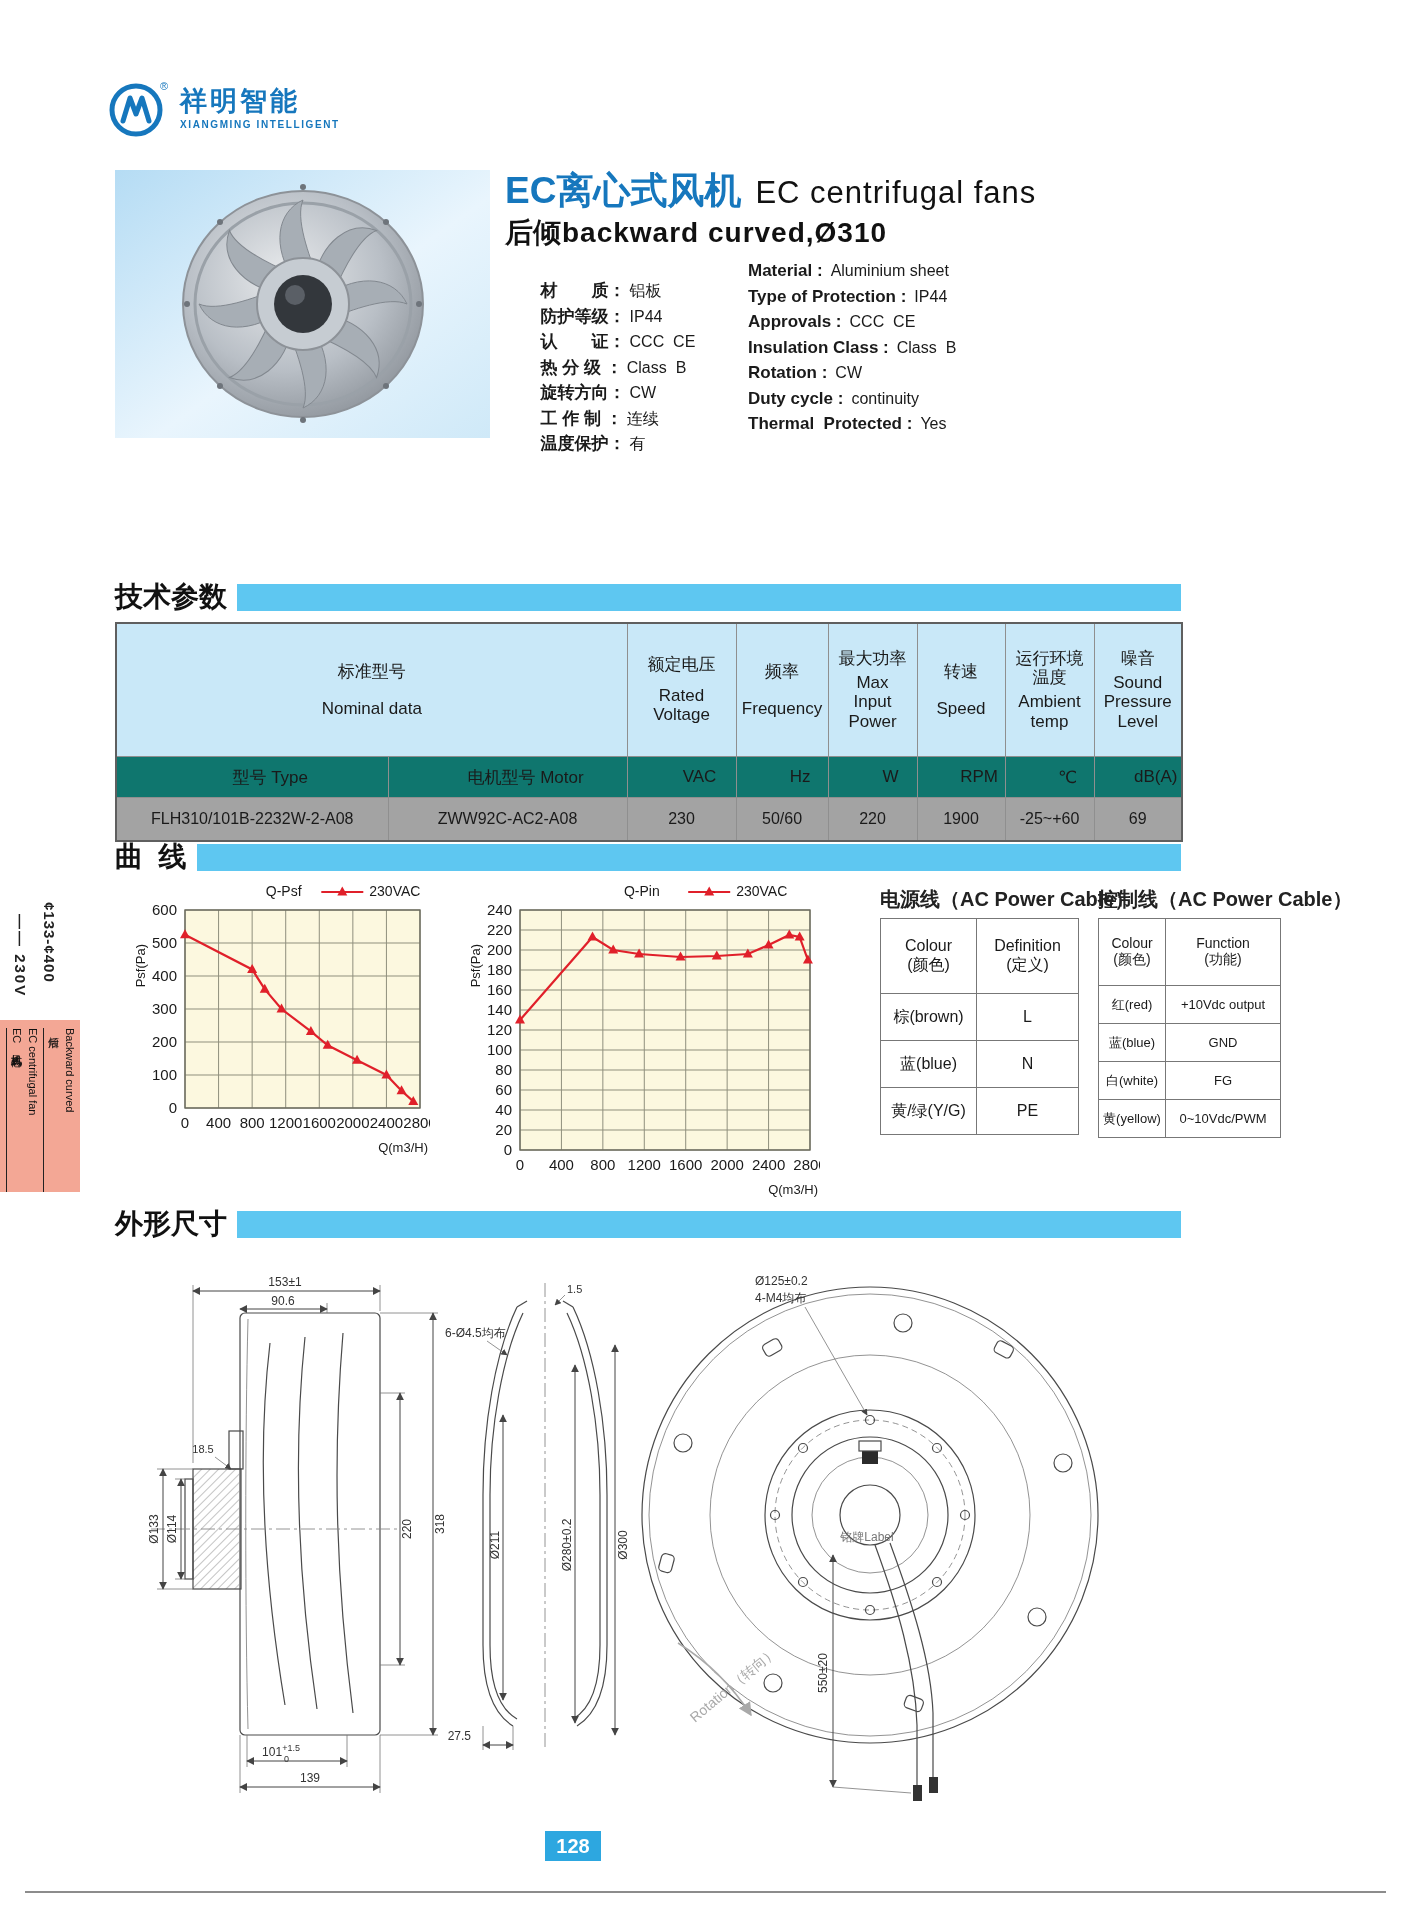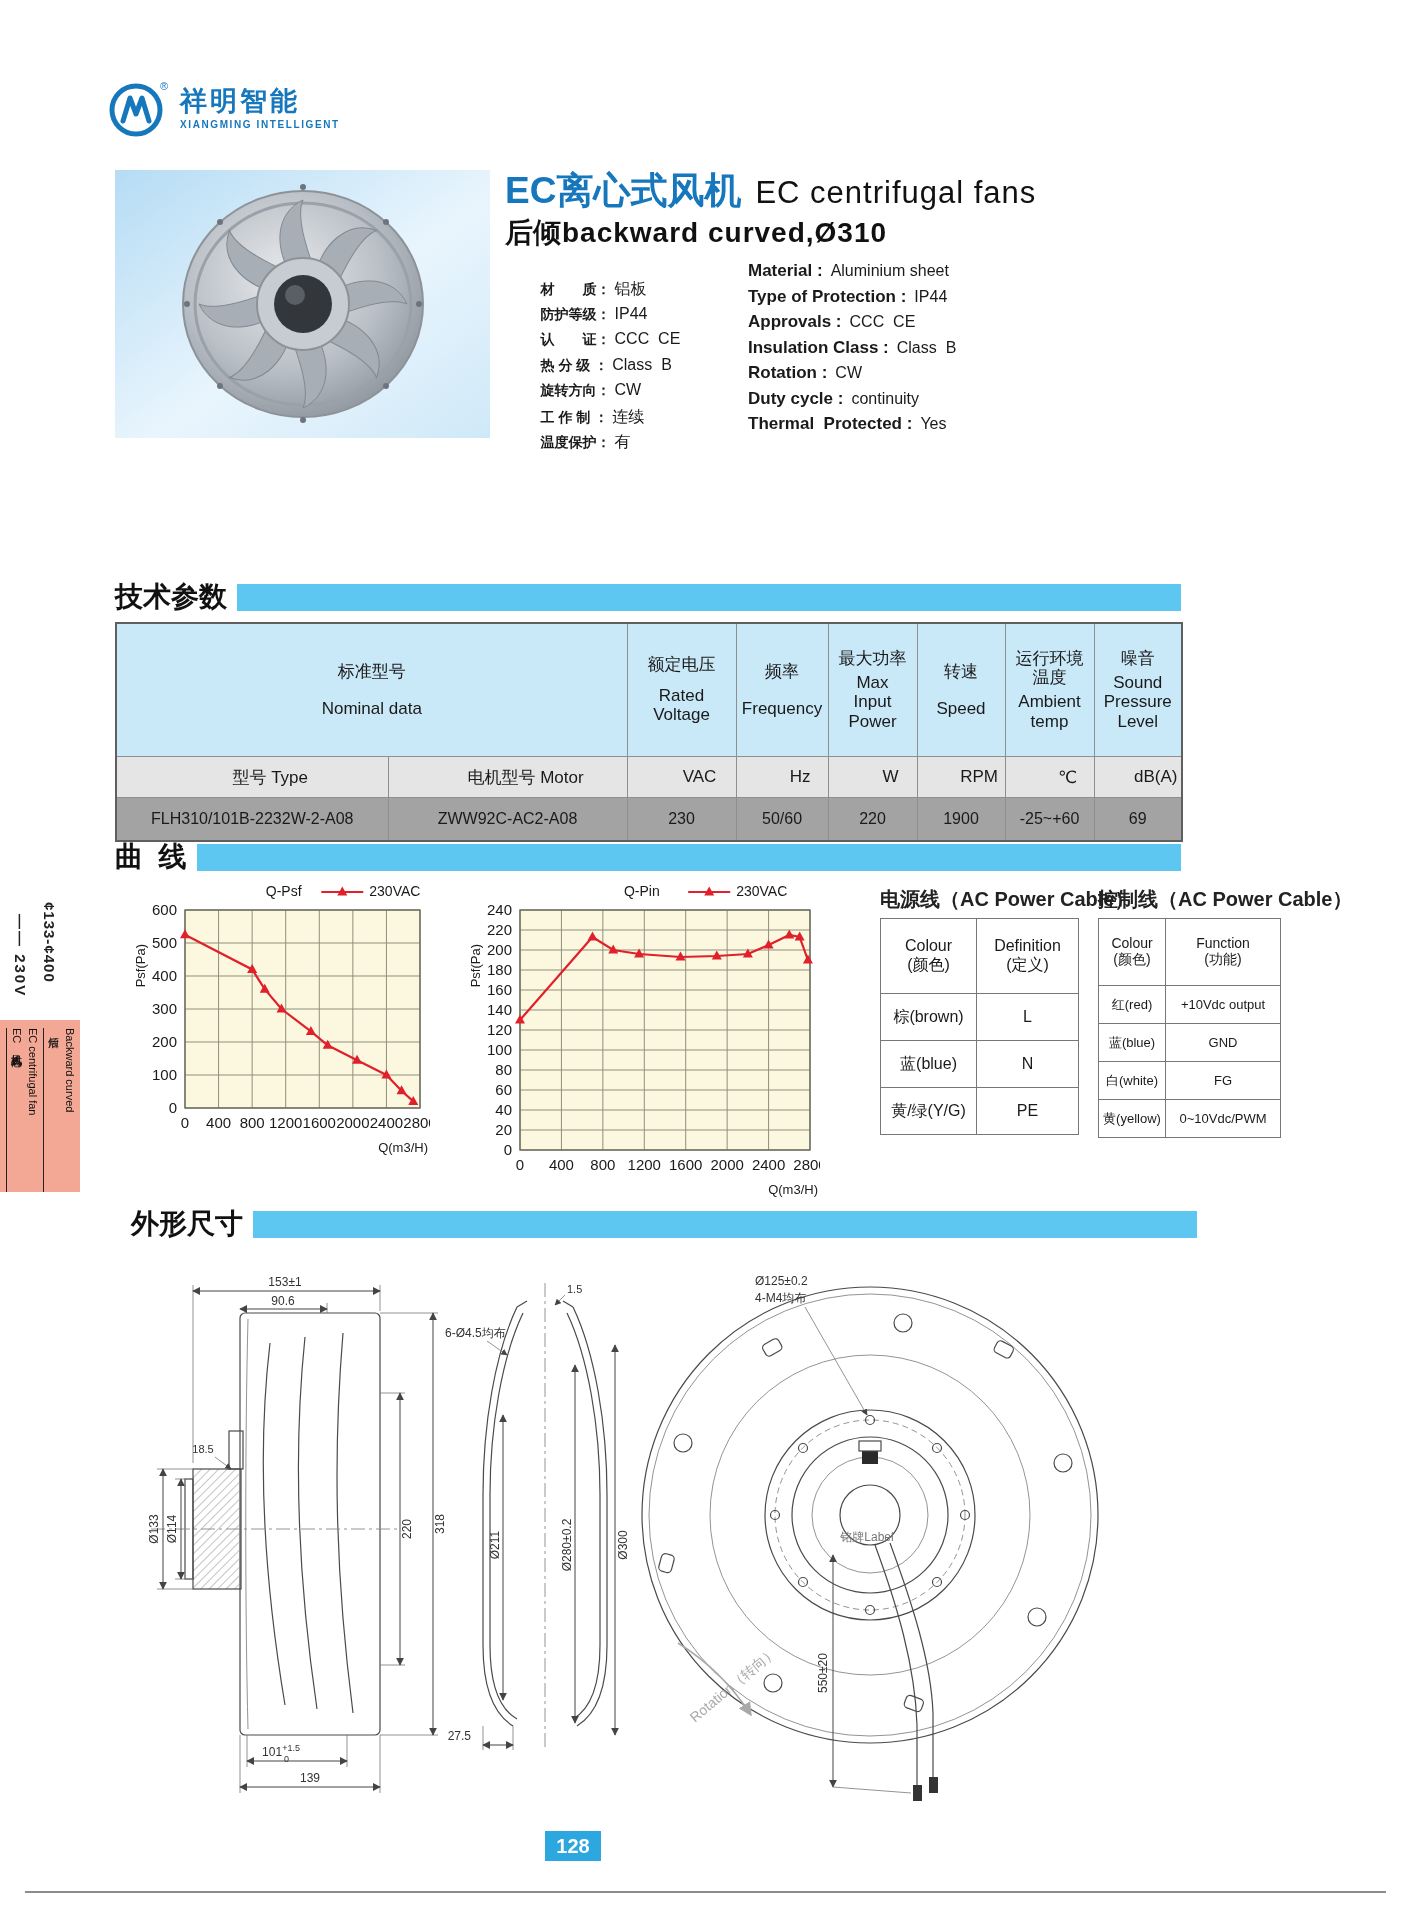--- a/index.html
+++ b/index.html
@@ -18,38 +18,38 @@
   
   .titleblock{position:absolute;left:505px;top:172px;width:680px;}
   .t1{line-height:1;white-space:nowrap;}
   .t1-cn{font-size:37px;font-weight:bold;color:#1677bd;}
   .t1-en{font-size:31px;color:#111;margin-left:14px;letter-spacing:1px;}
   .t2{margin-top:10px;line-height:1;white-space:nowrap;}
   .t2-cn{font-size:28px;font-weight:bold;color:#111;text-align:right;}
   .t2-en{font-size:28px;font-weight:bold;color:#111;margin-left:1px;letter-spacing:1px;}
   .specs{margin-top:14px;}
   .spec-row{position:relative;height:25.5px;font-size:16px;white-space:pre-wrap;}
-  .spec-cnl{font-weight:bold;font-size:14px;}
+  .spec-cnl{font-weight:bold;font-size:17px;}
   .spec-cnv{margin-left:4px;}
   .spec-en{position:absolute;left:243px;top:0;white-space:pre-wrap;}
   .spec-enl{font-weight:bold;font-size:17px;}
   .spec-env{margin-left:8px;}
 
   
   .section{position:absolute;left:115px;width:1066px;display:flex;align-items:center;height:28px;}
   .section .lab{font-size:28px;font-weight:bold;color:#111;margin-right:10px;white-space:pre;}
   .section .bar{flex:1;height:27px;background:#5ec7f1;}
 
   
   table.tech{position:absolute;left:115px;top:622px;border-collapse:collapse;table-layout:fixed;
              width:1066px;font-size:17px;}
   table.tech td{border:1px solid #8f8f8f;text-align:center;vertical-align:middle;padding:0;white-space:pre-line;}
   table.tech{border:2px solid #5f5f5f;}
   tr.h1 td{background:#c9e8f8;height:92px;}
-  tr.h2 td{background:#e5e5e5;height:40px;padding-left:36px;}
+  tr.h2 td{background:#0f766e;height:40px;padding-left:36px;}
   tr.dr td{background:#a3a3a3;height:42px;font-size:16px;white-space:nowrap;}
   .hcell{display:flex;flex-direction:column;justify-content:space-evenly;height:92px;line-height:1.15;}
 
   
   .chart{position:absolute;}
   .tick{font-size:15px;fill:#1a1a1a;}
   .ctitle{font-size:14px;fill:#1a1a1a;}
   .axlabel{font-size:13px;fill:#1a1a1a;}
 
   
@@ -420,21 +420,21 @@
         <td>FG</td>
       </tr>
       <tr>
         <td>黄(yellow)</td>
         <td>0~10Vdc/PWM</td>
       </tr>
     </tbody>
       </table>
   </div>
 
-  <div class="section" style="top:1210px;margin-left:16px;">
+  <div class="section" style="top:1210px;">
     <span class="lab">外形尺寸</span>
     <span class="bar"></span>
   </div>
 
   <svg id="dims-svg" width="1090" height="565" viewBox="0 0 1090 565">
     <defs>
       <marker id="ma" viewBox="0 0 10 10" refX="9" refY="5" markerWidth="8" markerHeight="8" orient="auto-start-reverse">
         <path d="M0,0 L10,5 L0,10 Z" fill="#444"></path>
       </marker>
       <marker id="mg" viewBox="0 0 10 10" refX="9" refY="5" markerWidth="9" markerHeight="9" orient="auto">

